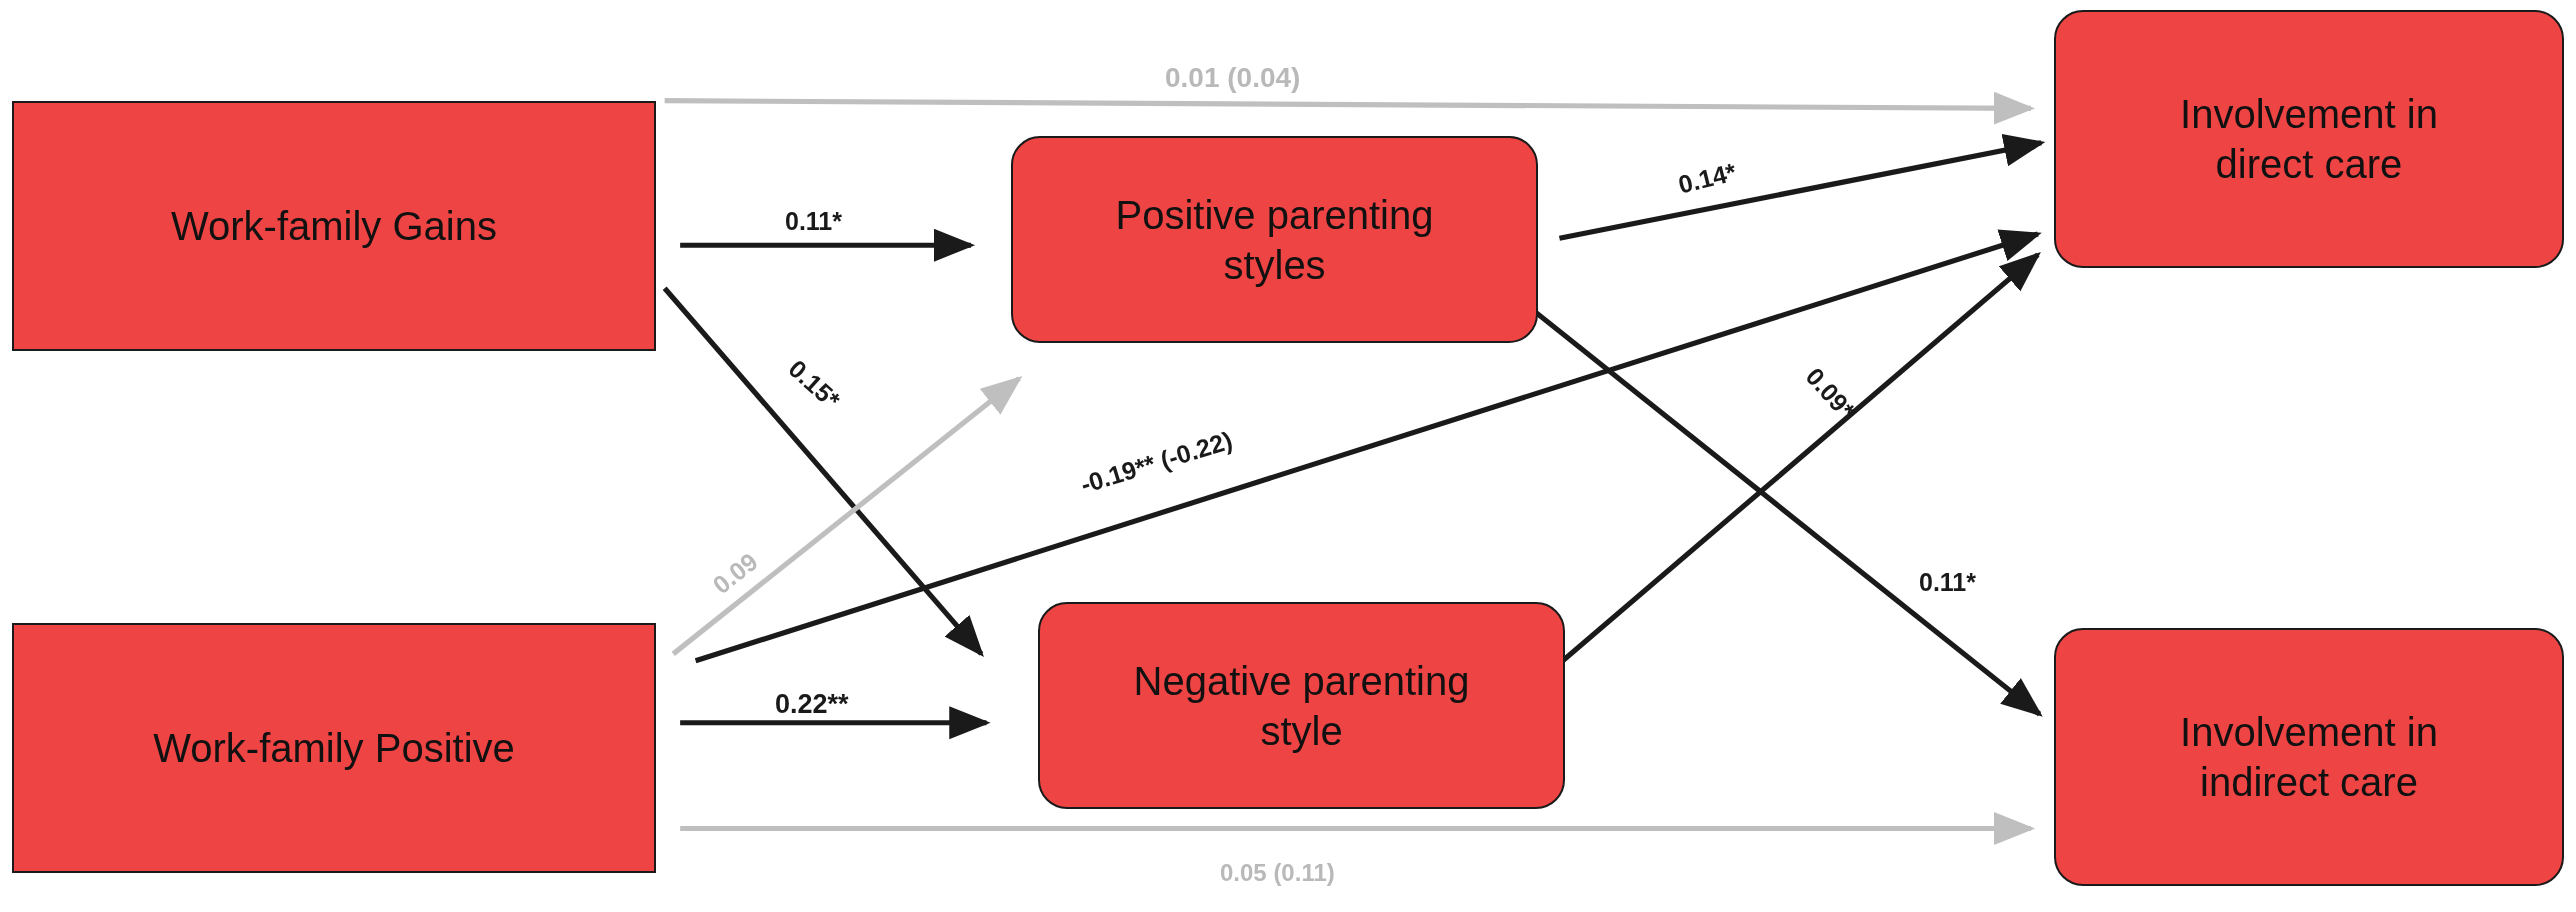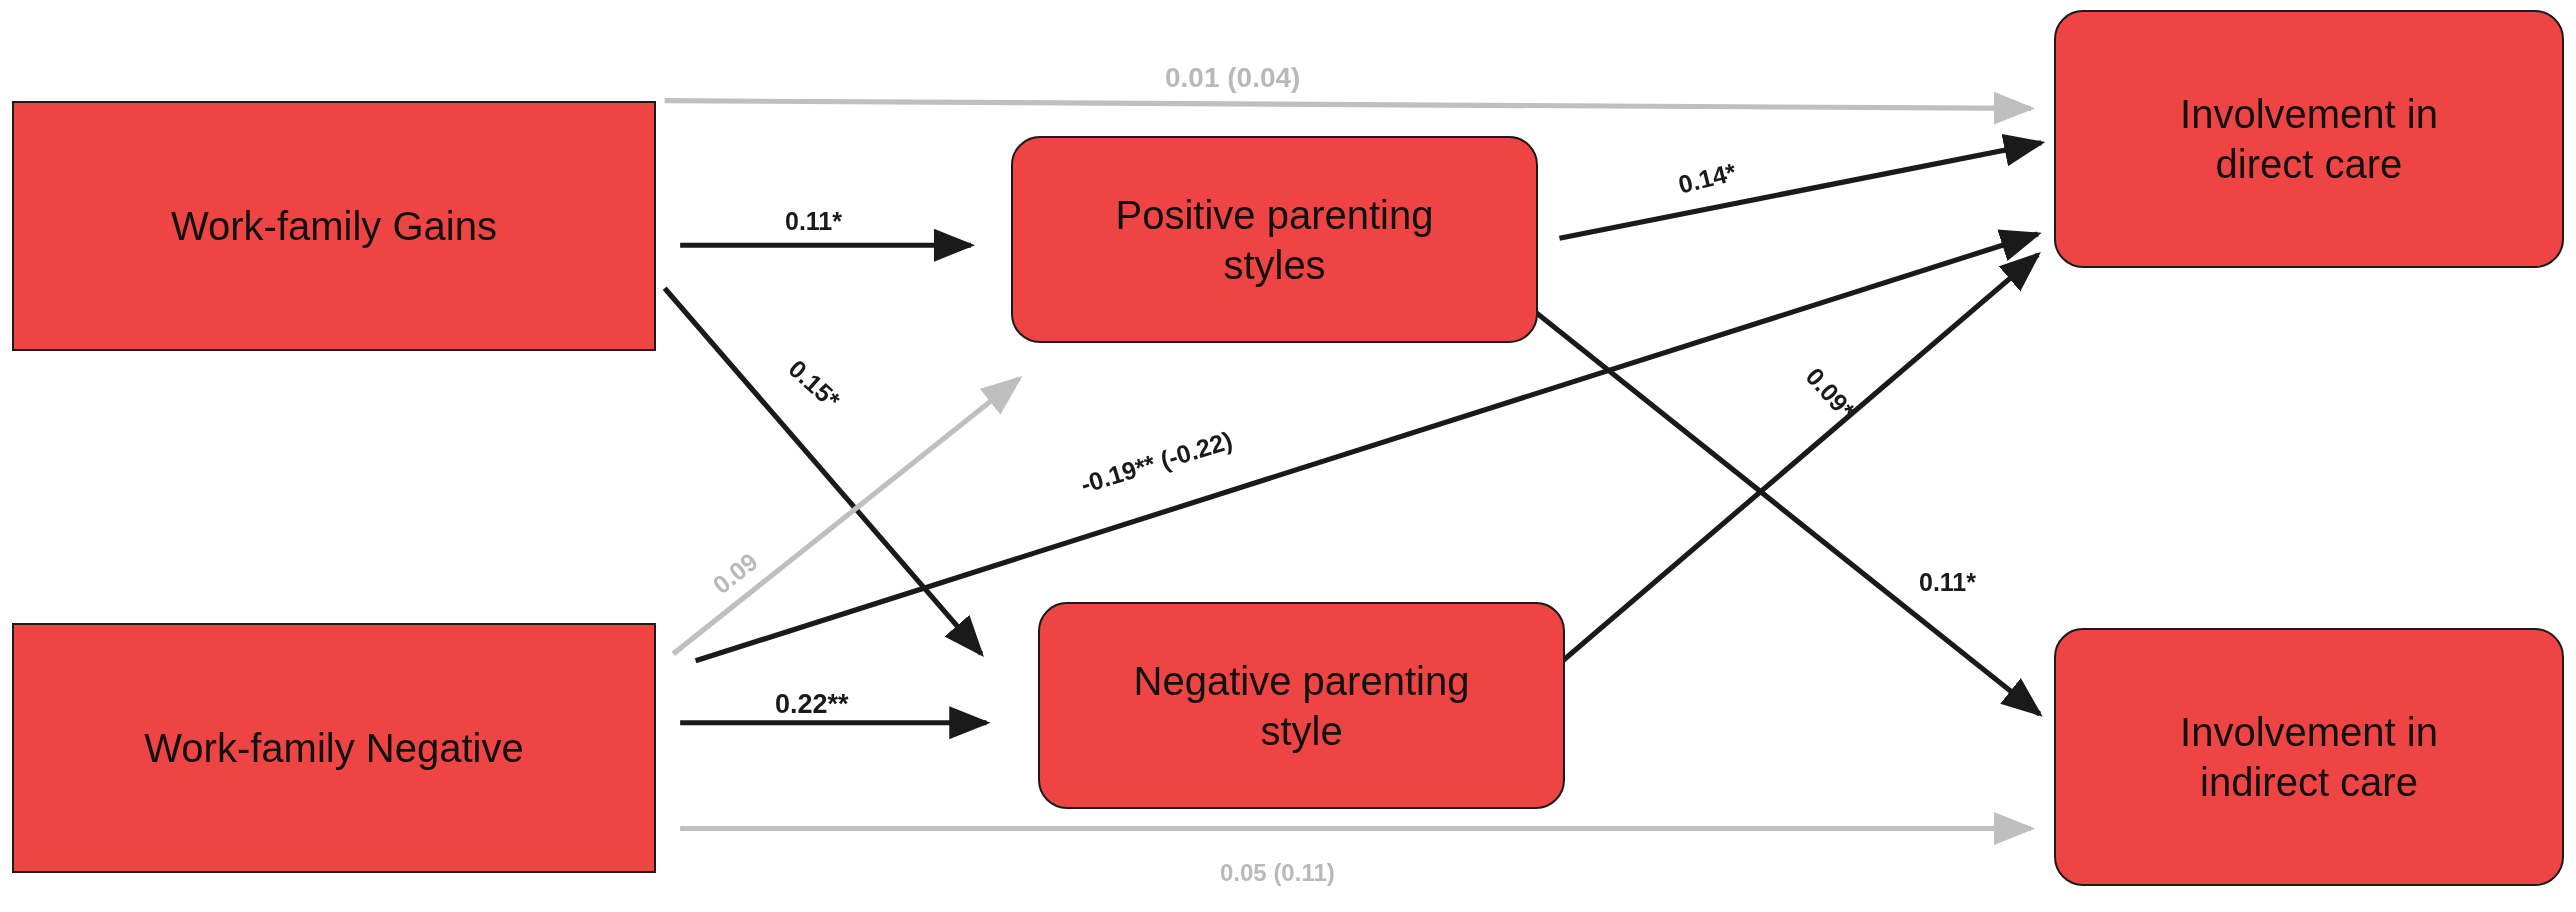--- a/index.html
+++ b/index.html
@@ -91,21 +91,21 @@
     <line x1="1768" y1="350" x2="2370" y2="830" stroke="#1a1a1a" stroke-width="6" marker-end="url(#arrow-black)"></line>
 
     <line x1="1790" y1="790" x2="2368" y2="296" stroke="#1a1a1a" stroke-width="6" marker-end="url(#arrow-black)"></line>
   </svg>
 
   <div class="node-box sharp" style="left:12px; top:93px; width:644px; height:250px; font-size:40px;">
     <span class="node-label">Work-family Gains</span>
   </div>
 
   <div class="node-box sharp" style="left:12px; top:615px; width:644px; height:250px; font-size:40px;">
-    <span class="node-label">Work-family Negative</span>
+    <span class="node-label">Work-family Positive</span>
   </div>
 
   <div class="node-box round" style="left:991px; top:136px; width:527px; height:207px; font-size:40px;margin-left:20px;">
     <span class="node-label">Positive parenting
 styles</span>
   </div>
 
   <div class="node-box round" style="left:1038px; top:602px; width:527px; height:207px; font-size:40px;">
     <span class="node-label">Negative parenting
 style</span>

